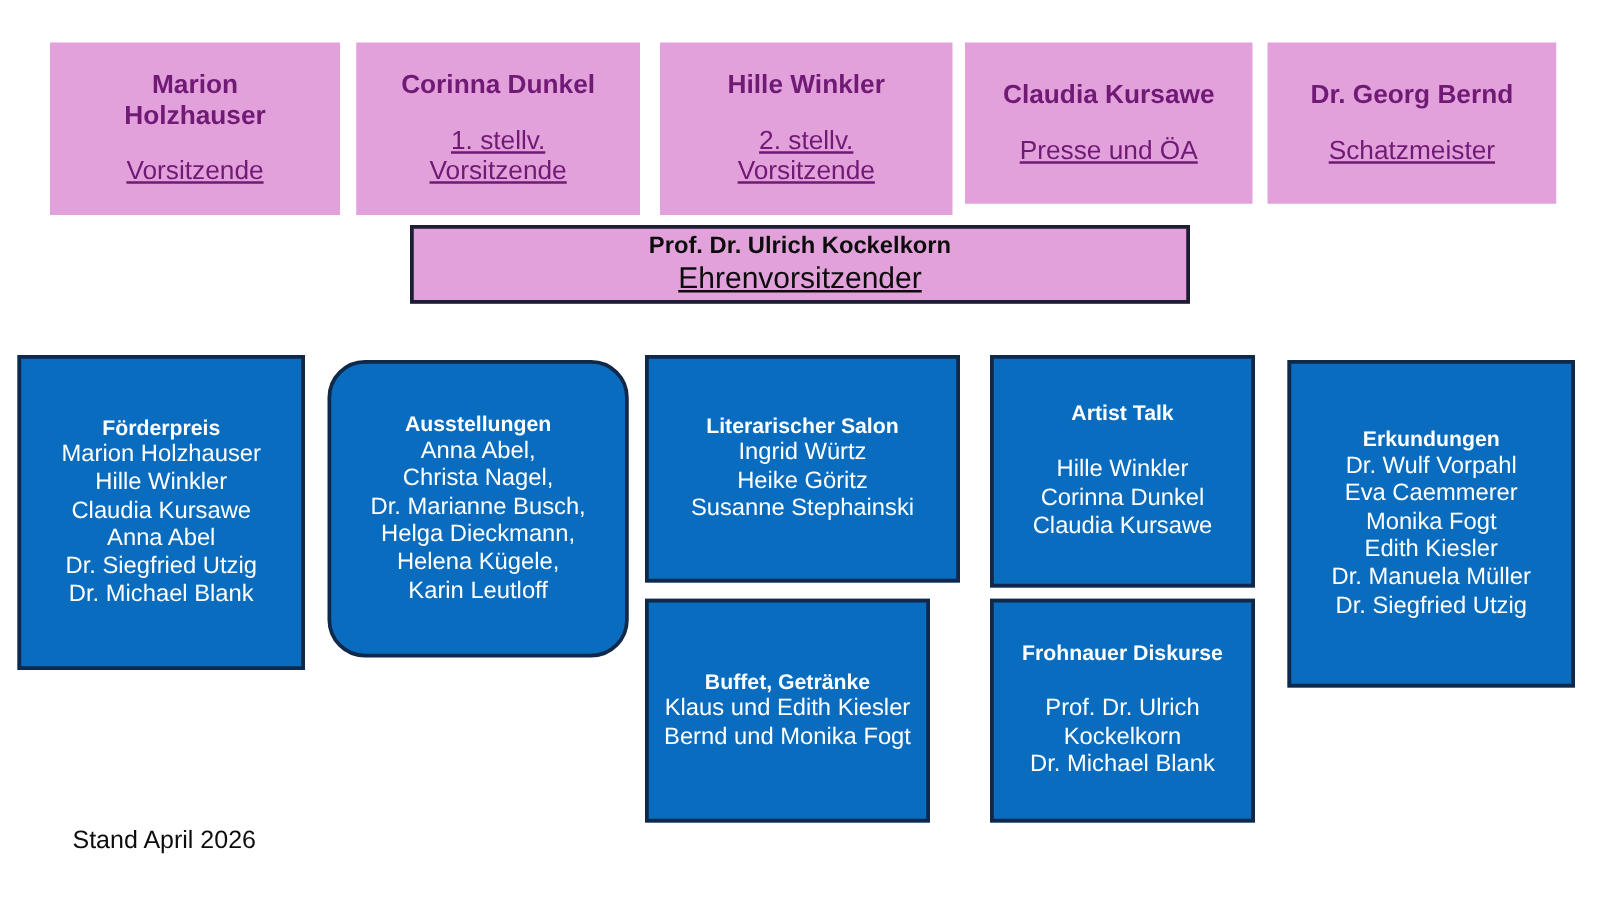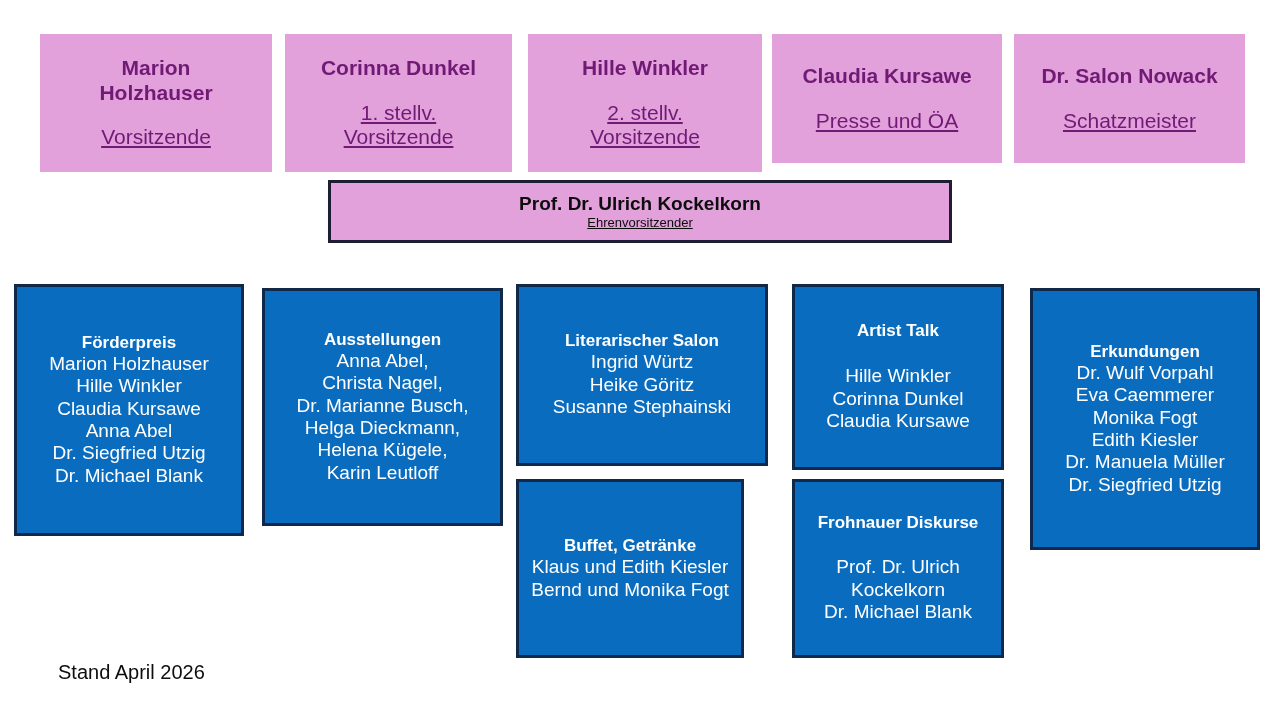--- a/index.html
+++ b/index.html
@@ -55,21 +55,21 @@
     white-space: pre-line;
     text-decoration: underline;
   }
   .members {
     white-space: pre-line;
     font-weight: normal;
   }
   .exec-name { font-size: 21px; }
   .exec-role { font-size: 21px; }
   .honorary-name { font-size: 19px; }
-  .honorary-role { font-size: 13px; }
+  .honorary-role { font-size: 24px; }
   .committee-title { font-size: 17px; }
   .committee-members { font-size: 19px; }
   .footnote {
     position: absolute;
     left: 58px;
     top: 661px;
     font-size: 20px;
     color: #0d0d0d;
     white-space: nowrap;
   }
@@ -96,40 +96,40 @@
     <div class="node-sub exec-role">2. stellv.
 Vorsitzende</div>
   </div>
 
   <div class="node node-exec" style="left:772px; top:34px; width:230px; height:129px;">
     <div class="node-title exec-name">Claudia Kursawe</div>
     <div class="node-sub exec-role">Presse und ÖA</div>
   </div>
 
   <div class="node node-exec" style="left:1014px; top:34px; width:231px; height:129px;">
-    <div class="node-title exec-name">Dr. Salon Nowack</div>
+    <div class="node-title exec-name">Dr. Georg Bernd</div>
     <div class="node-sub exec-role">Schatzmeister</div>
   </div>
 
   <div class="node node-honorary" style="left:328px; top:180px; width:624px; height:63px;">
     <div class="node-title honorary-name">Prof. Dr. Ulrich Kockelkorn</div>
     <div class="node-sub honorary-role">Ehrenvorsitzender</div>
   </div>
 
   <div class="node node-committee" style="left:14px; top:284px; width:230px; height:252px;">
     <div class="node-title committee-title">Förderpreis</div>
     <div class="members committee-members">Marion Holzhauser
 Hille Winkler
 Claudia Kursawe
 Anna Abel
 Dr. Siegfried Utzig
 Dr. Michael Blank</div>
   </div>
 
-  <div class="node node-committee" style="left:262px; top:288px; width:241px; height:238px;">
+  <div class="node node-committee" style="left:262px; top:288px; width:241px; height:238px;border-radius:30px;">
     <div class="node-title committee-title">Ausstellungen</div>
     <div class="members committee-members">Anna Abel,
 Christa Nagel,
 Dr. Marianne Busch,
 Helga Dieckmann,
 Helena Kügele,
 Karin Leutloff</div>
   </div>
 
   <div class="node node-committee" style="left:516px; top:284px; width:252px; height:182px;">

